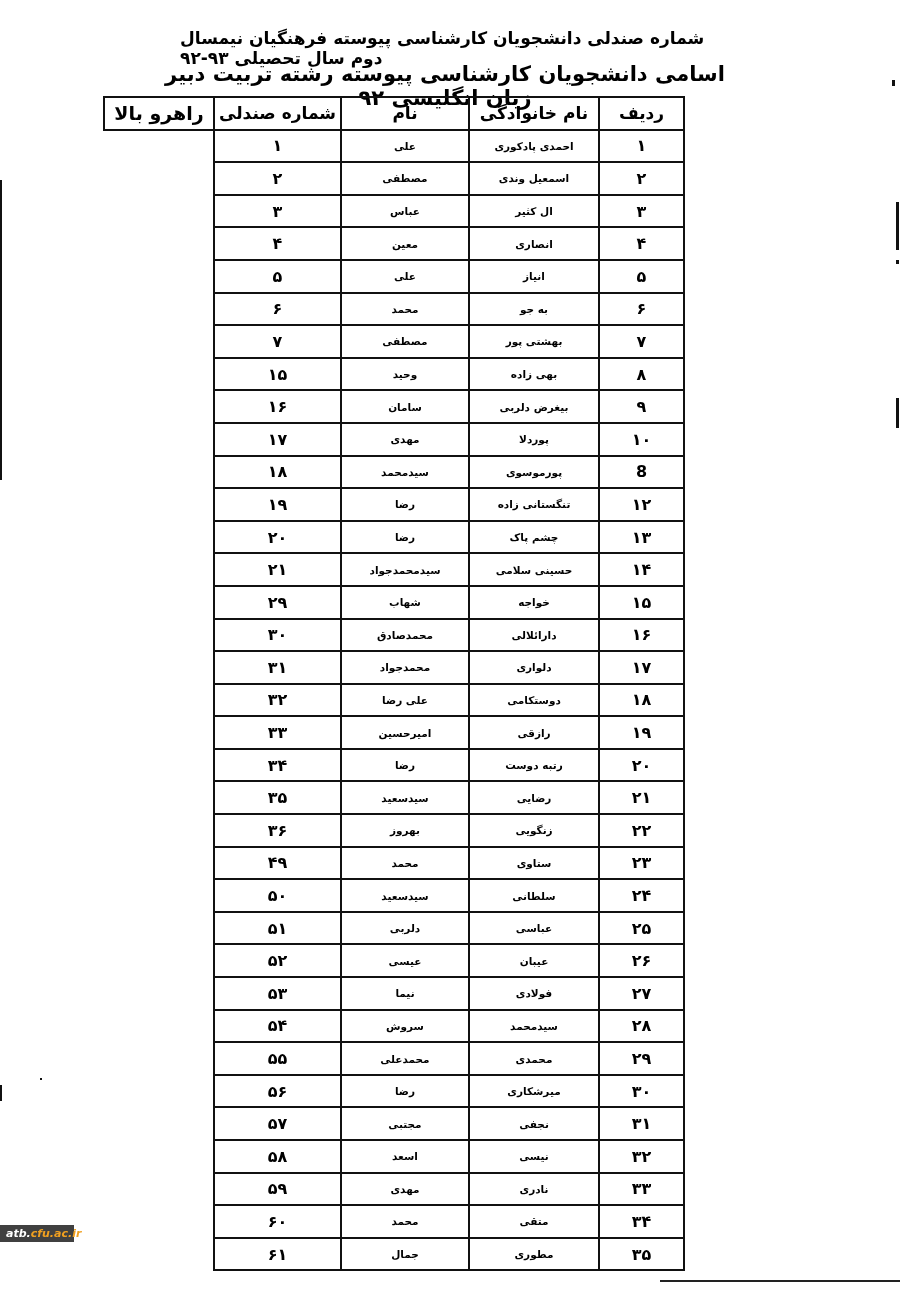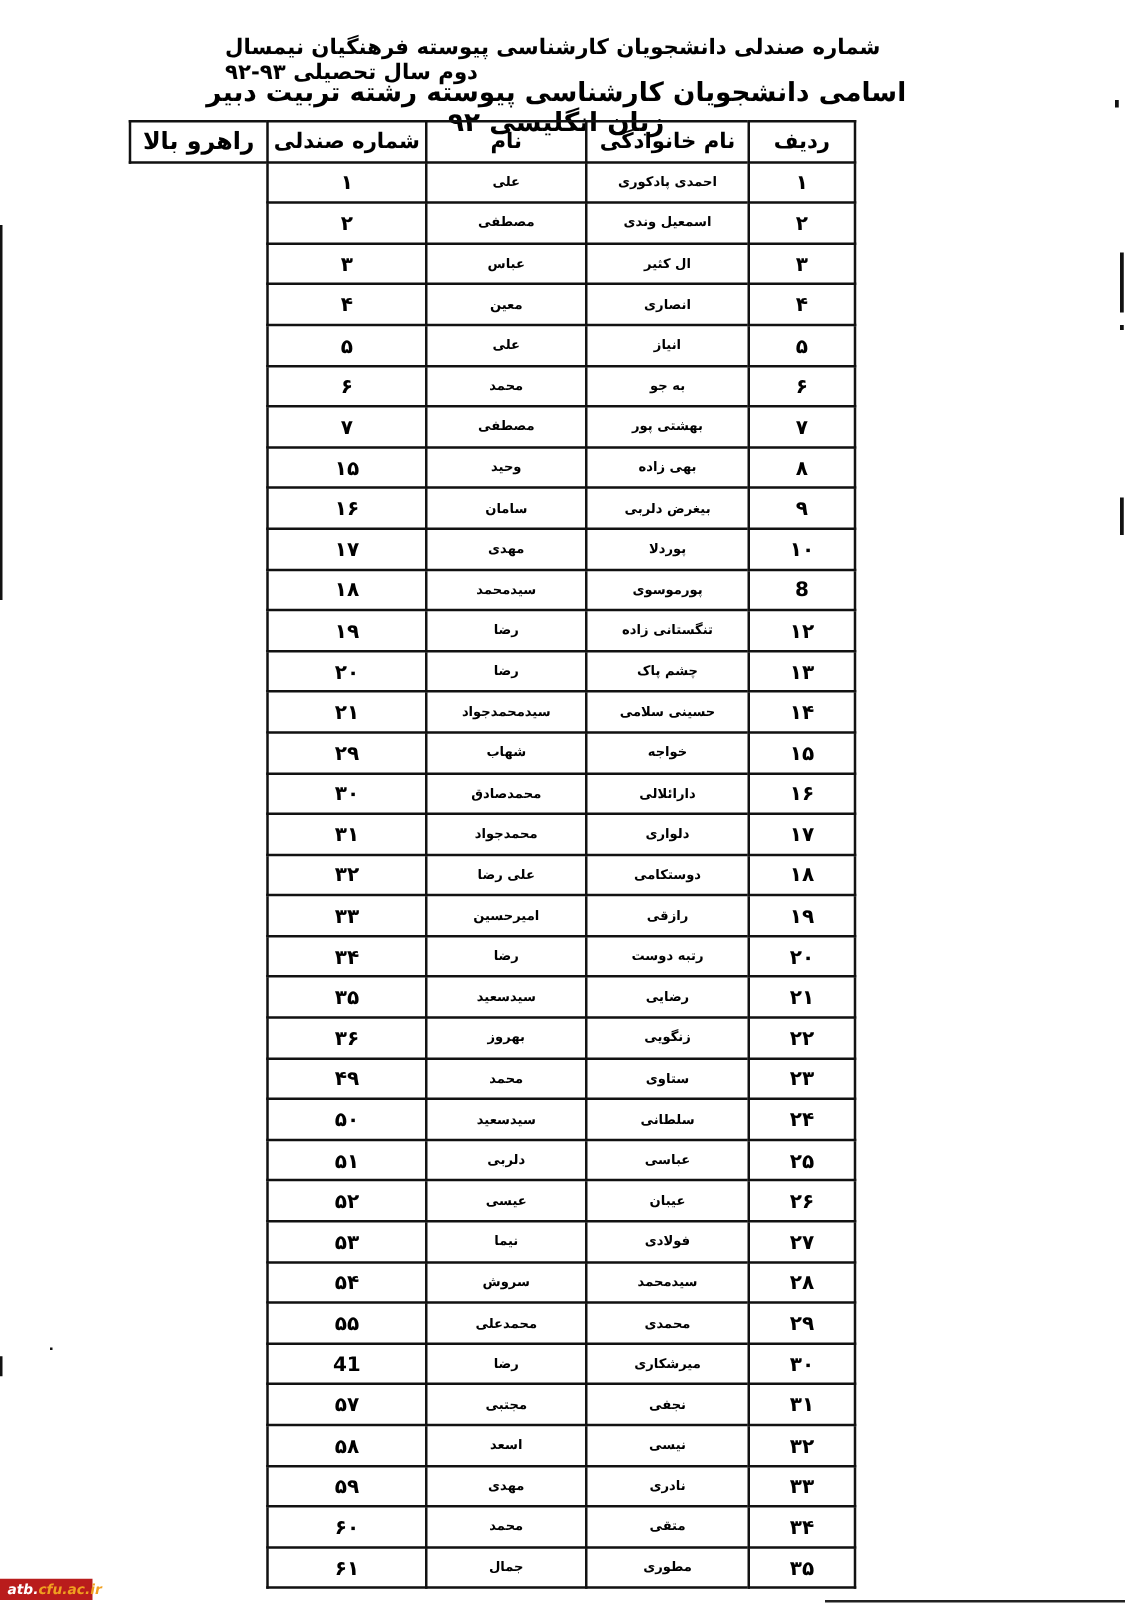--- a/index.html
+++ b/index.html
@@ -11,22 +11,22 @@
             direction: rtl; font-weight: bold; font-size: 21px; letter-spacing: -0.3px; }
   table.seats { position: absolute; top: 96px; left: 103px; border-collapse: collapse;
                 direction: rtl; table-layout: fixed; }
   table.seats td, table.seats th { border: 2px solid #111; text-align: center; padding: 0;
                 height: 30.6px; font-weight: bold; }
   table.seats th { font-size: 17px; height: 30px; margin-top: 10px; }
   td.num { font-size: 16px; }
   td.txt { font-size: 10.5px; }
   td.section { border-left: 2px solid #111; font-size: 19px; margin-top: 12px; }
   .edge-mark { position: absolute; background: #111; }
-  .watermark { position: absolute; left: 0; top: 1263px; width: 74px; height: 17px;
-               background: #b91c1c; font-size: 11px; font-weight: bold; font-style: italic;
+  .watermark { position: absolute; left: 0; top: 1225px; width: 74px; height: 17px;
+               background: #404040; font-size: 11px; font-weight: bold; font-style: italic;
                line-height: 17px; padding-left: 6px; box-sizing: border-box; white-space: nowrap; }
   .wm-a { color: #ffffff; }
   .wm-b { color: #f0a020; }
   .bottom-rule { position: absolute; left: 660px; top: 1280px; width: 240px; height: 2px; background: #222; }
 </style>
 </head>
 <body>
 
 <div class="title1">شماره صندلی دانشجویان کارشناسی پیوسته فرهنگیان نیمسال دوم سال تحصیلی ۹۳-۹۲</div>
 <div class="title2">اسامی دانشجویان کارشناسی پیوسته رشته تربیت دبیر زبان انگلیسی ۹۲</div>
@@ -220,21 +220,21 @@
       <tr>
         <td class="num">۲۹</td>
         <td class="txt">محمدی</td>
         <td class="txt">محمدعلی</td>
         <td class="num">۵۵</td>
       </tr>
       <tr>
         <td class="num">۳۰</td>
         <td class="txt">میرشکاری</td>
         <td class="txt">رضا</td>
-        <td class="num">41</td>
+        <td class="num">۵۶</td>
       </tr>
       <tr>
         <td class="num">۳۱</td>
         <td class="txt">نجفی</td>
         <td class="txt">مجتبی</td>
         <td class="num">۵۷</td>
       </tr>
       <tr>
         <td class="num">۳۲</td>
         <td class="txt">نیسی</td>

